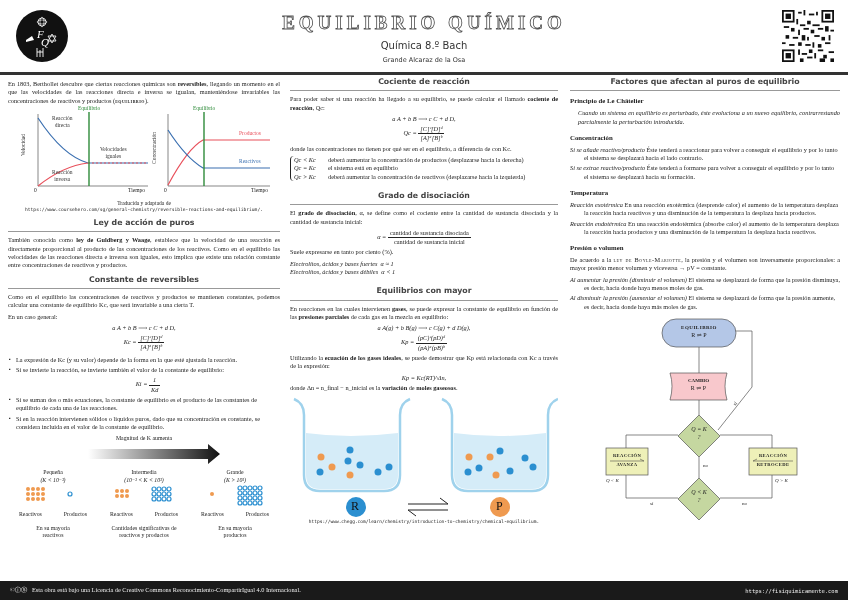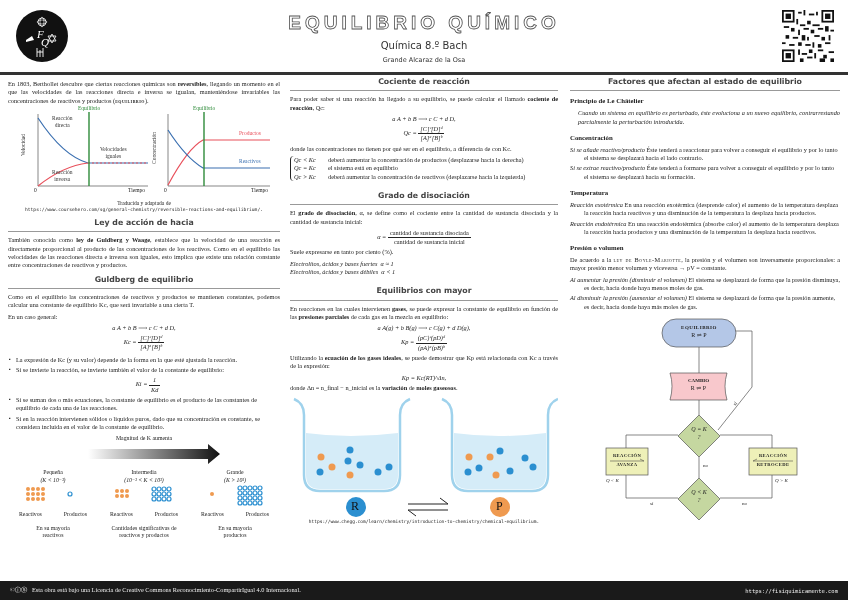--- a/index.html
+++ b/index.html
@@ -1,21 +1,21 @@
 <!DOCTYPE html>
 <html><head>
 <meta charset="utf-8">
 <style>
 *{box-sizing:border-box;margin:0;padding:0}
 html,body{width:848px;height:600px;overflow:hidden;background:#fff;font-family:"Liberation Serif","DejaVu Serif",serif;color:#222}
 .page{position:relative;width:848px;height:600px}
 
 .header{position:absolute;left:0;top:0;width:848px;height:74px}
 .logo{position:absolute;left:16px;top:10px;width:52px;height:52px;border-radius:50%;background:#111;color:#fff;display:flex;align-items:center;justify-content:center}
-.title{position:absolute;left:0;width:848px;top:12px;text-align:center;font-family:Liberation Sans, sans-serif;font-size:19px;letter-spacing:4px;font-weight:bold;color:#fff;-webkit-text-stroke:0.8px #555;text-shadow:0 0 0 #888}
+.title{position:absolute;left:0;width:848px;top:12px;text-align:center;font-family:Liberation Serif, serif;font-size:19px;letter-spacing:4px;font-weight:bold;color:#fff;-webkit-text-stroke:0.8px #555;text-shadow:0 0 0 #888}
 .subtitle{position:absolute;left:0;width:848px;top:40px;text-align:center;font-family:"DejaVu Sans",sans-serif;font-size:10px;color:#333}
 .author{position:absolute;left:0;width:848px;top:56px;text-align:center;font-family:"DejaVu Sans",sans-serif;font-size:6.5px;color:#333}
 .qr{position:absolute;left:782px;top:10px;width:52px;height:52px}
 .hrule{position:absolute;left:0;top:72px;width:848px;height:3px;background:#333}
 
 .col{position:absolute;top:72px;font-size:6.3px;line-height:1.32}
 .c1{left:8px;width:272px}
 .c2{left:290px;width:268px}
 .c3{left:570px;width:270px}
 .sec-h{text-align:center;font-family:"DejaVu Sans",sans-serif;font-size:7.8px;font-weight:bold;color:#444;padding-bottom:3px;border-bottom:1.2px solid #999;margin:5px 0 4px}
@@ -155,24 +155,24 @@
       <span style="position:absolute;left:185px;top:-3px;color:#2e8b3a;font-size:5.5px">Equilibrio</span>
       <span style="position:absolute;left:231px;top:22px;color:#e8505b;font-size:5.5px">Productos</span>
       <span style="position:absolute;left:231px;top:50px;color:#3a6fb0;font-size:5.5px">Reactivos</span>
       <span style="position:absolute;left:143px;top:56px;font-size:5.5px;transform:rotate(-90deg);transform-origin:left top">Concentración</span>
       <span style="position:absolute;left:243px;top:79px;font-size:5.5px">Tiempo</span>
       <span style="position:absolute;left:156px;top:79px;font-size:5.5px">0</span>
     </div>
     <div class="center" style="font-size:5.5px">Traducida y adaptada de</div>
     <div class="center mono" style="font-size:4.6px">https://www.coursehero.com/sg/general-chemistry/reversible-reactions-and-equilibrium/.</div>
 
-    <div class="sec-h">Ley de acción de hacia</div>
+    <div class="sec-h">Ley de acción de puros</div>
     <p><span>También conocida como </span><b>ley de Guldberg y Waage</b><span>, establece que la velocidad de una reacción es directamente proporcional al producto de las concentraciones de los reactivos. Como en el equilibrio las velocidades de las reacciones directa e inversa son iguales, esto implica que existe una relación constante entre concentraciones de reactivos y productos.</span></p>
 
-    <div class="sec-h">Guldberg de equilibrio</div>
+    <div class="sec-h">Constante de reversibles</div>
     <p>Como en el equilibrio las concentraciones de reactivos y productos se mantienen constantes, podemos calcular una constante de equilibrio Kc, que será invariable a una cierta T.</p>
     <p>En un caso general:</p>
     <div class="eq">a A + b B ⟶ c C + d D,</div>
     <div class="eq"><span>Kc =</span> <span class="frac"><span class="num">[C]ᶜ[D]ᵈ</span><span class="den">[A]ᵃ[B]ᵇ</span></span></div>
     <ul style="margin-top:4px">
       <li>La expresión de Kc (y su valor) depende de la forma en la que esté ajustada la reacción.</li>
       <li><span>Si se invierte la reacción, se invierte también el valor de la constante de equilibrio:</span>
         <div class="eq"><span>Ki =</span> <span class="frac"><span class="num">1</span><span class="den">Kd</span></span></div>
       </li>
       <li>Si se suman dos o más ecuaciones, la constante de equilibrio es el producto de las constantes de equilibrio de cada una de las reacciones.</li>
@@ -358,21 +358,21 @@
             <line x1="118" y1="115" x2="126" y2="121"></line>
         </g>
       </svg>
       <span style="position:absolute;left:61px;top:104px;font-size:12px;color:#111">R</span>
       <span style="position:absolute;left:206px;top:104px;font-size:12px;color:#111">P</span>
       <div class="center mono" style="position:absolute;top:124px;left:0;width:268px;font-size:4.5px">https://www.chegg.com/learn/chemistry/introduction-to-chemistry/chemical-equilibrium.</div>
     </div>
   </div>
 
   <div class="col c3">
-    <div class="sec-h">Factores que afectan al estado de equilibrio</div>
+    <div class="sec-h">Factores que afectan al puros de equilibrio</div>
     <div class="sub-h">Principio de Le Châtelier</div>
     <p class="it" style="padding-left:8px">Cuando un sistema en equilibrio es perturbado, éste evoluciona a un nuevo equilibrio, contrarrestando parcialmente la perturbación introducida.</p>
 
     <div class="sub-h" style="margin-top:8px">Concentración</div>
     <div class="hang"><span class="it">Si se añade reactivo/producto</span><span> Éste tenderá a reaccionar para volver a conseguir el equilibrio y por lo tanto el sistema se desplazará hacia el lado contrario.</span></div>
     <div class="hang"><span class="it">Si se extrae reactivo/producto</span><span> Éste tenderá a formarse para volver a conseguir el equilibrio y por lo tanto el sistema se desplazará hacia su formación.</span></div>
 
     <div class="sub-h" style="margin-top:8px">Temperatura</div>
     <div class="hang"><span class="it">Reacción exotérmica</span><span> En una reacción exotérmica (desprende calor) el aumento de la temperatura desplaza la reacción hacia reactivos y una disminución de la temperatura la desplaza hacia productos.</span></div>
     <div class="hang"><span class="it">Reacción endotérmica</span><span> En una reacción endotérmica (absorbe calor) el aumento de la temperatura desplaza la reacción hacia productos y una disminución de la temperatura la desplaza hacia reactivos.</span></div>

